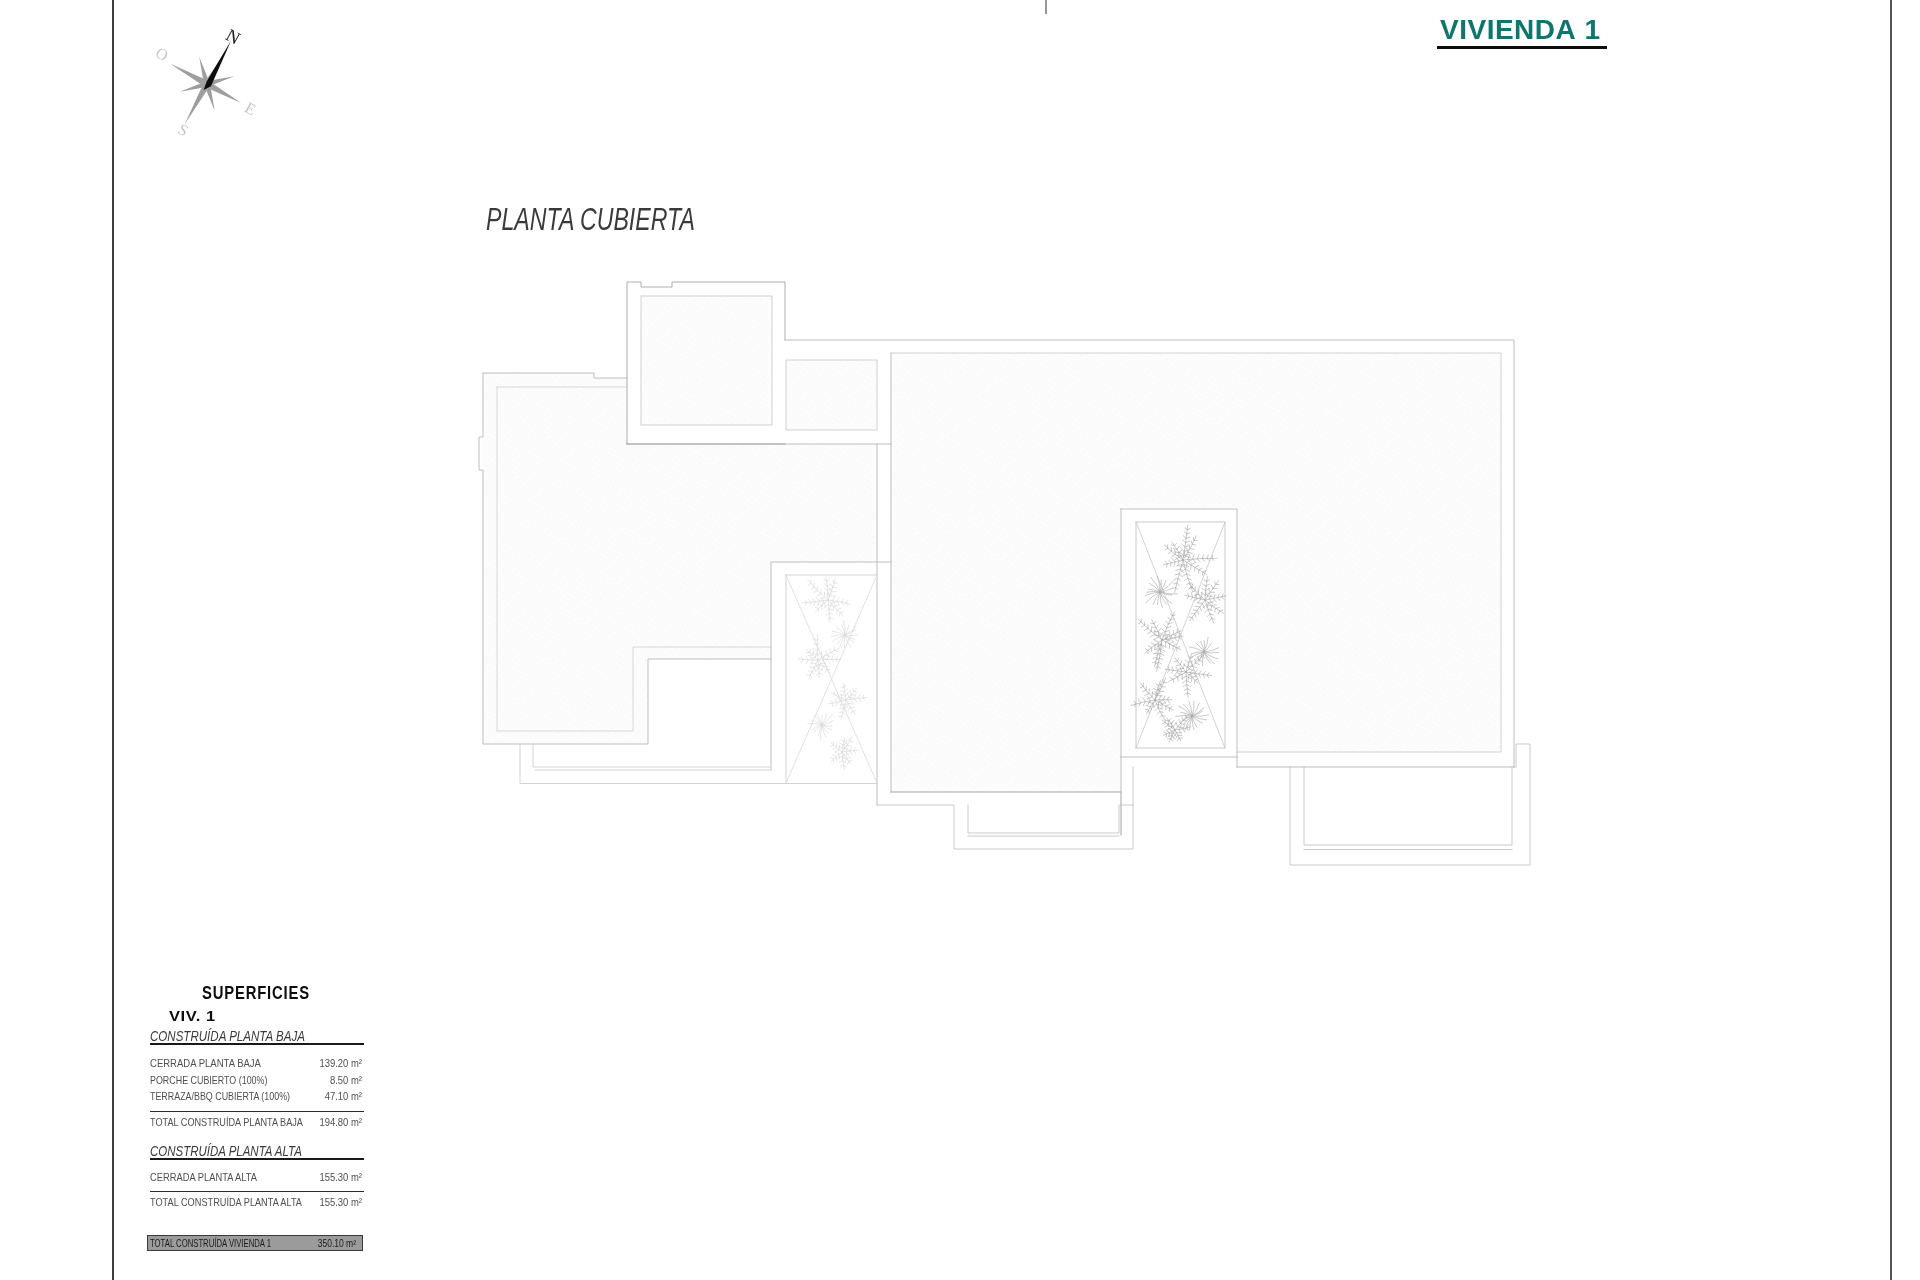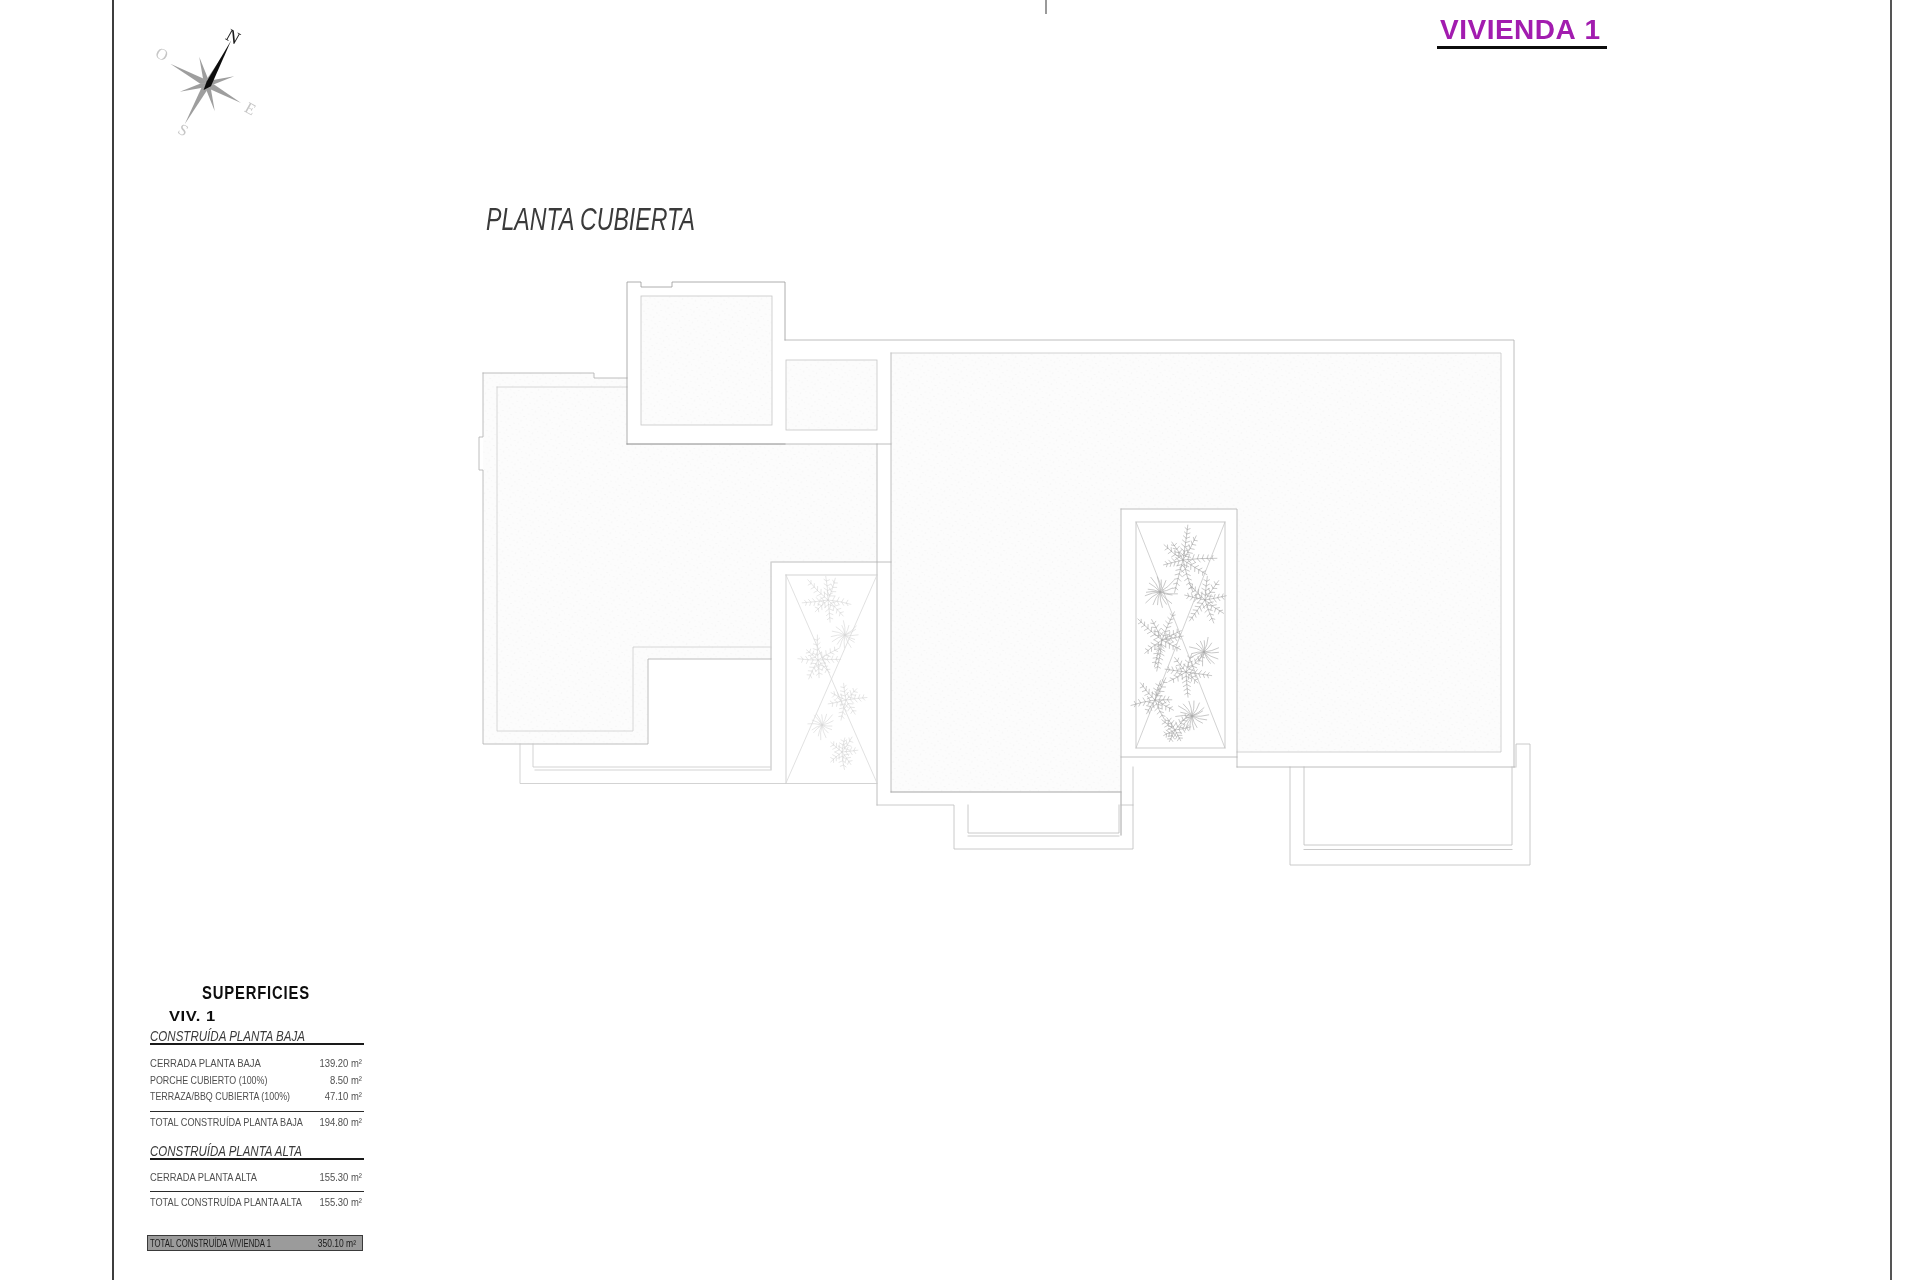--- a/index.html
+++ b/index.html
@@ -9,21 +9,21 @@
 </style>
 </head>
 <body>
 
 <div class="abs" style="left:112px;top:0;width:1.5px;height:1280px;background:#3d3d3d;"></div>
 
 <div class="abs" style="left:1890px;top:0;width:1.5px;height:1280px;background:#555;"></div>
 
 <div class="abs" style="left:1045px;top:0;width:2px;height:14px;background:#9a9a9a;"></div>
 
-<div class="abs" id="t_vv" style="left:1440px;top:14px;font-size:28px;font-weight:bold;color:#a21caf;letter-spacing:0.5px;transform:scaleX(1.0);transform-origin:left top;">VIVIENDA&nbsp;1</div>
+<div class="abs" id="t_vv" style="left:1440px;top:14px;font-size:28px;font-weight:bold;color:#0f766e;letter-spacing:0.5px;transform:scaleX(1.0);transform-origin:left top;">VIVIENDA&nbsp;1</div>
 <div class="abs" id="t_vvl" style="left:1437px;top:46px;width:170px;height:2.5px;background:#0d0d0d;"></div>
 
 <svg class="abs" style="left:127px;top:0px;" width="180" height="180" viewBox="0 0 180 180">
   <g transform="translate(80,84) rotate(29)">
 
     <g fill="#9e9e9e">
       <polygon points="0,46 3,6 0,0 -3,6"></polygon>
       <polygon points="39,0 6,3 0,0 6,-3"></polygon>
       <polygon points="-42,0 -6,3 0,0 -6,-3"></polygon>
       <polygon points="20,-20 5.5,-2.1 0,0 2.1,-5.5"></polygon>

